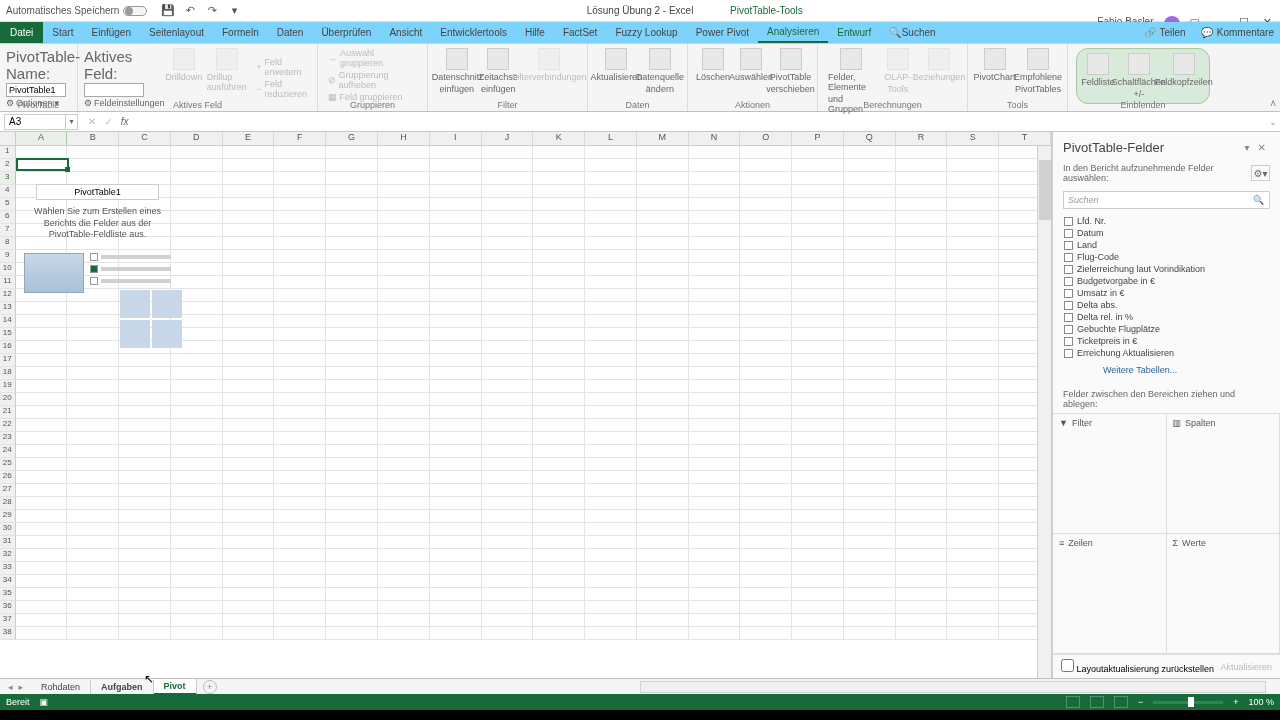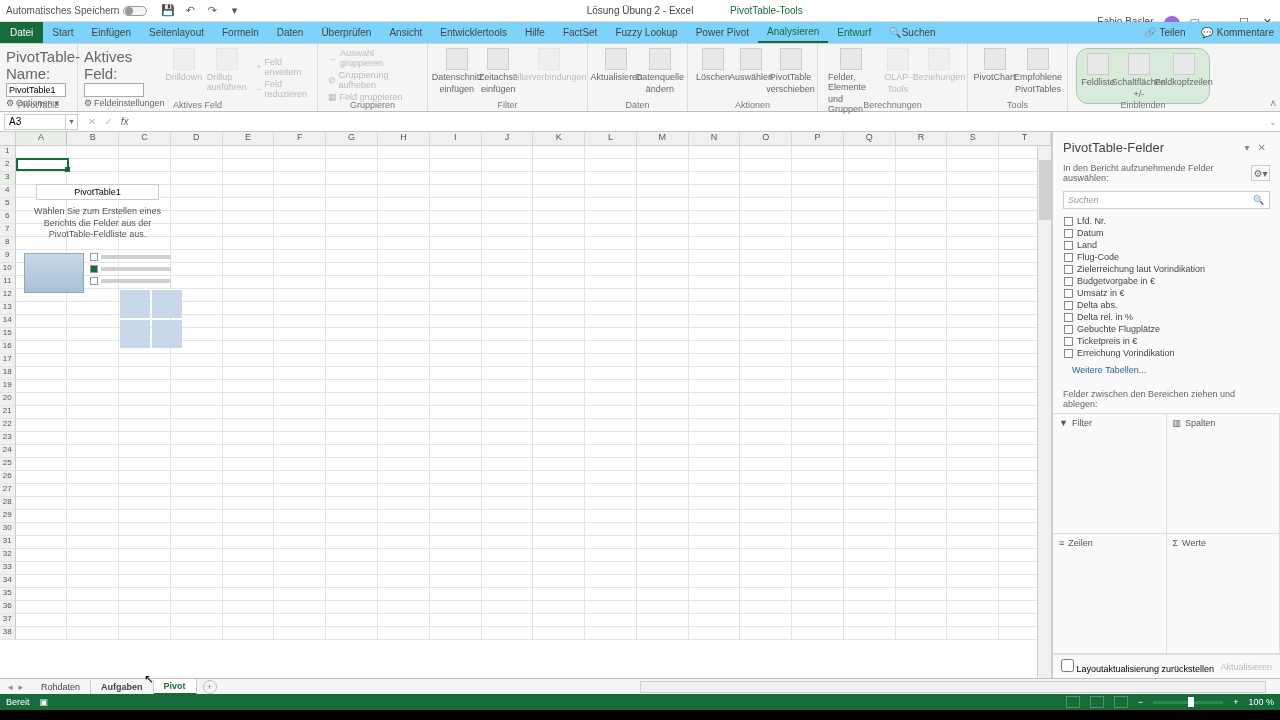--- a/index.html
+++ b/index.html
@@ -87,21 +87,21 @@
 .fp-header { display: flex; align-items: center; padding: 8px 10px 4px 10px; }
 .fp-title { font-size: 13px; color: #444; flex: 1; }
 .fp-ctrl { color: #888; font-size: 10px; padding: 0 4px; cursor: pointer; }
 .fp-sub { font-size: 9px; color: #666; padding: 4px 10px; display: flex; align-items: center; }
 .fp-gear { margin-left: auto; width: 20px; height: 16px; border: 1px solid #ccc; display: flex; align-items: center; justify-content: center; font-size: 10px; }
 .fp-search { margin: 4px 10px; height: 18px; border: 1px solid #ccc; background: #fff; display: flex; align-items: center; padding: 0 4px; font-size: 9px; color: #999; font-style: italic; }
 .fp-search span:last-child { margin-left: auto; color: #666; font-style: normal;}
 .fp-fields { padding: 2px 10px; }
 .fp-field { display: flex; align-items: center; gap: 4px; padding: 1px 1px; font-size: 9px; color: #444; }
 .fp-chk { width: 9px; height: 9px; border: 1px solid #888; background: #fff; }
-.fp-more { font-size: 9px; color: #2a6496; padding: 4px 19px; }
+.fp-more { font-size: 9px; color: #2a6496; padding: 4px 10px; margin-left: 40px; }
 .fp-divider-label { font-size: 9px; color: #666; padding: 10px 24px 4px 10px; }
 .fp-zones { display: grid; grid-template-columns: 1fr 1fr; grid-template-rows: 1fr 1fr; flex: 1; border-top: 1px solid #ddd; }
 .fp-zone { border-right: 1px solid #ddd; border-bottom: 1px solid #ddd; padding: 4px 6px; font-size: 9px; color: #555; }
 .fp-zone-h { display: flex; align-items: center; gap: 4px; }
 .fp-footer { display: flex; justify-content: space-between; align-items: center; padding: 4px 8px; font-size: 9px; border-top: 1px solid #ddd; }
 .fp-footer .dim { color: #bbb; }
 
 
 .sheet-tabs { height: 16px; background: #f5f5f5; border-top: 1px solid #c0c0c0; display: flex; align-items: center; font-size: 9px; position: relative; }
 .st-nav { display: flex; gap: 6px; padding: 0 8px; color: #888; }
@@ -1324,21 +1324,21 @@
           <div class="fp-field">
             <div class="fp-chk"></div>
             <span>Gebuchte Flugplätze</span>
           </div>
           <div class="fp-field">
             <div class="fp-chk"></div>
             <span>Ticketpreis in €</span>
           </div>
           <div class="fp-field">
             <div class="fp-chk"></div>
-            <span>Erreichung Vorindikation</span>
+            <span>Erreichung Aktualisieren</span>
           </div>
         </div>
     <div class="fp-more">Weitere Tabellen...</div>
     <div class="fp-divider-label">Felder zwischen den Bereichen ziehen und ablegen:</div>
     <div class="fp-zones">
       <div class="fp-zone">
             <div class="fp-zone-h">▼ <span>Filter</span></div>
           </div>
       <div class="fp-zone">
             <div class="fp-zone-h">▥ <span>Spalten</span></div>

